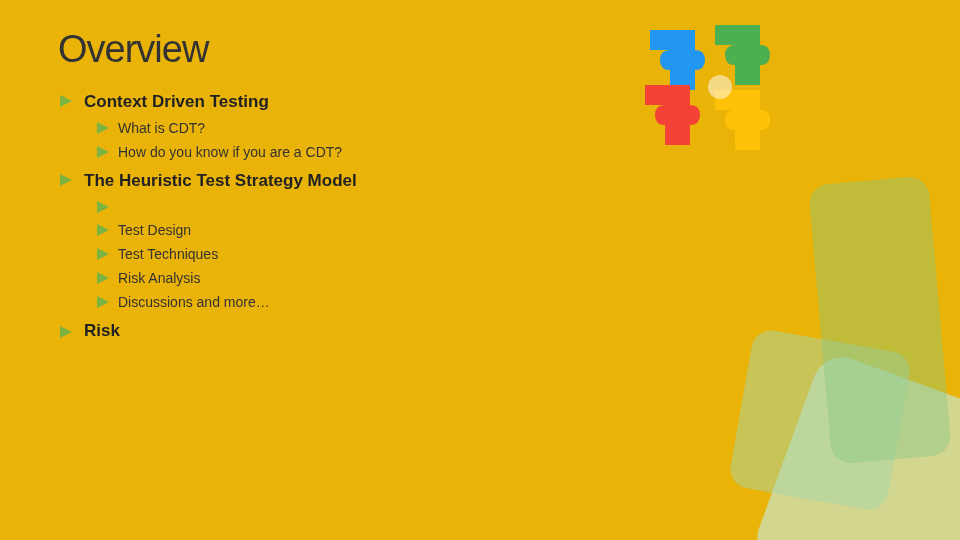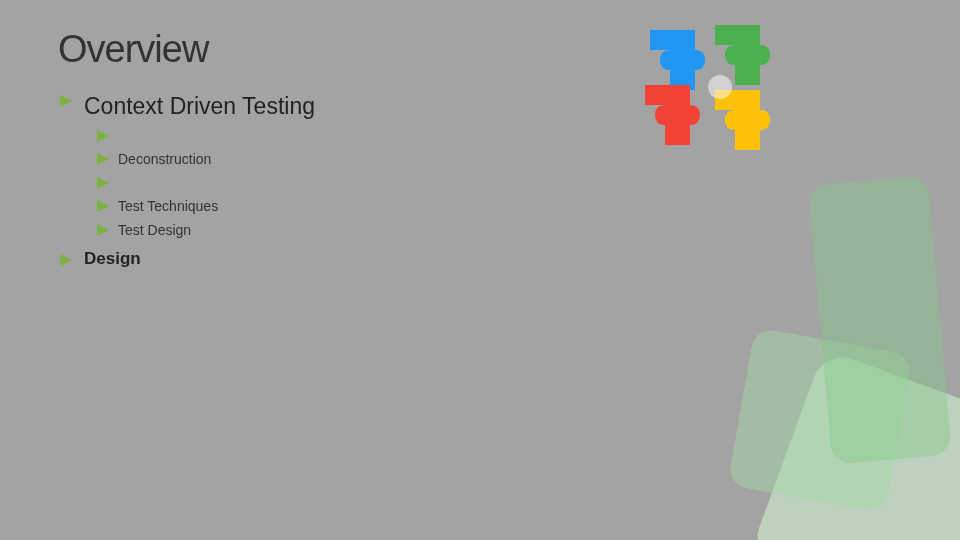--- a/index.html
+++ b/index.html
@@ -9,21 +9,21 @@
       height: 540px;
       overflow: hidden;
       font-family: 'Segoe UI', Arial, sans-serif;
       background: #ffffff;
       position: relative;
     }
 
     .slide {
       width: 960px;
       height: 540px;
-      background: #a3a3a3;
+      background: #eab308;
       position: relative;
       overflow: hidden;
     }
 
     
     .deco-shape-1 {
       position: absolute;
       bottom: -60px;
       right: -40px;
       width: 220px;
@@ -99,22 +99,22 @@
       margin-top: 3px;
       margin-right: 10px;
     }
 
     .bullet-icon svg {
       width: 16px;
       height: 16px;
     }
 
     .main-bullet-text {
-      font-size: 23px;
-      font-weight: 400;
+      font-size: 17px;
+      font-weight: 700;
       color: #222222;
       line-height: 1.4;
     }
 
     .sub-bullets {
       margin-left: 38px;
       margin-bottom: 6px;
     }
 
     .sub-bullet {
@@ -199,64 +199,89 @@
       </div>
       <span class="main-bullet-text">Context Driven Testing</span>
     </div>
     <div class="sub-bullets">
       <div class="sub-bullet">
         <div class="sub-bullet-icon">
           <svg viewBox="0 0 14 14" xmlns="http://www.w3.org/2000/svg">
             <polygon points="1,1 13,7 1,13" fill="#7cb342"></polygon>
           </svg>
         </div>
-      </div>
-    </div>
-
+        <span class="sub-bullet-text">What is CDT?</span>
+      </div>
+      <div class="sub-bullet">
+        <div class="sub-bullet-icon">
+          <svg viewBox="0 0 14 14" xmlns="http://www.w3.org/2000/svg">
+            <polygon points="1,1 13,7 1,13" fill="#7cb342"></polygon>
+          </svg>
+        </div>
+        <span class="sub-bullet-text">How do you know if you are a CDT?</span>
+      </div>
+    </div>
+
+    <div class="main-bullet section-gap">
+      <div class="bullet-icon">
+        <svg viewBox="0 0 16 16" xmlns="http://www.w3.org/2000/svg">
+          <polygon points="2,2 14,8 2,14" fill="#7cb342"></polygon>
+        </svg>
+      </div>
+      <span class="main-bullet-text">The Heuristic Test Strategy Model</span>
+    </div>
     <div class="sub-bullets">
       <div class="sub-bullet">
         <div class="sub-bullet-icon">
           <svg viewBox="0 0 14 14" xmlns="http://www.w3.org/2000/svg">
             <polygon points="1,1 13,7 1,13" fill="#7cb342"></polygon>
           </svg>
         </div>
-        <span class="sub-bullet-text">Deconstruction</span>
-      </div>
-      <div class="sub-bullet">
-        <div class="sub-bullet-icon">
-          <svg viewBox="0 0 14 14" xmlns="http://www.w3.org/2000/svg">
-            <polygon points="1,1 13,7 1,13" fill="#7cb342"></polygon>
-          </svg>
-        </div>
       </div>
     </div>
 
     <div class="sub-bullets">
       <div class="sub-bullet">
         <div class="sub-bullet-icon">
           <svg viewBox="0 0 14 14" xmlns="http://www.w3.org/2000/svg">
             <polygon points="1,1 13,7 1,13" fill="#7cb342"></polygon>
           </svg>
         </div>
+        <span class="sub-bullet-text">Test Design</span>
+      </div>
+      <div class="sub-bullet">
+        <div class="sub-bullet-icon">
+          <svg viewBox="0 0 14 14" xmlns="http://www.w3.org/2000/svg">
+            <polygon points="1,1 13,7 1,13" fill="#7cb342"></polygon>
+          </svg>
+        </div>
         <span class="sub-bullet-text">Test Techniques</span>
       </div>
       <div class="sub-bullet">
         <div class="sub-bullet-icon">
           <svg viewBox="0 0 14 14" xmlns="http://www.w3.org/2000/svg">
             <polygon points="1,1 13,7 1,13" fill="#7cb342"></polygon>
           </svg>
         </div>
-        <span class="sub-bullet-text">Test Design</span>
+        <span class="sub-bullet-text">Risk Analysis</span>
+      </div>
+      <div class="sub-bullet">
+        <div class="sub-bullet-icon">
+          <svg viewBox="0 0 14 14" xmlns="http://www.w3.org/2000/svg">
+            <polygon points="1,1 13,7 1,13" fill="#7cb342"></polygon>
+          </svg>
+        </div>
+        <span class="sub-bullet-text">Discussions and more…</span>
       </div>
     </div>
 
     <div class="outro-bullet">
       <div class="bullet-icon">
         <svg viewBox="0 0 16 16" xmlns="http://www.w3.org/2000/svg">
           <polygon points="2,2 14,8 2,14" fill="#7cb342"></polygon>
         </svg>
       </div>
-      <span class="outro-text">Design</span>
+      <span class="outro-text">Risk</span>
     </div>
 
   </div>
 
 </div>
 
 </body></html>

